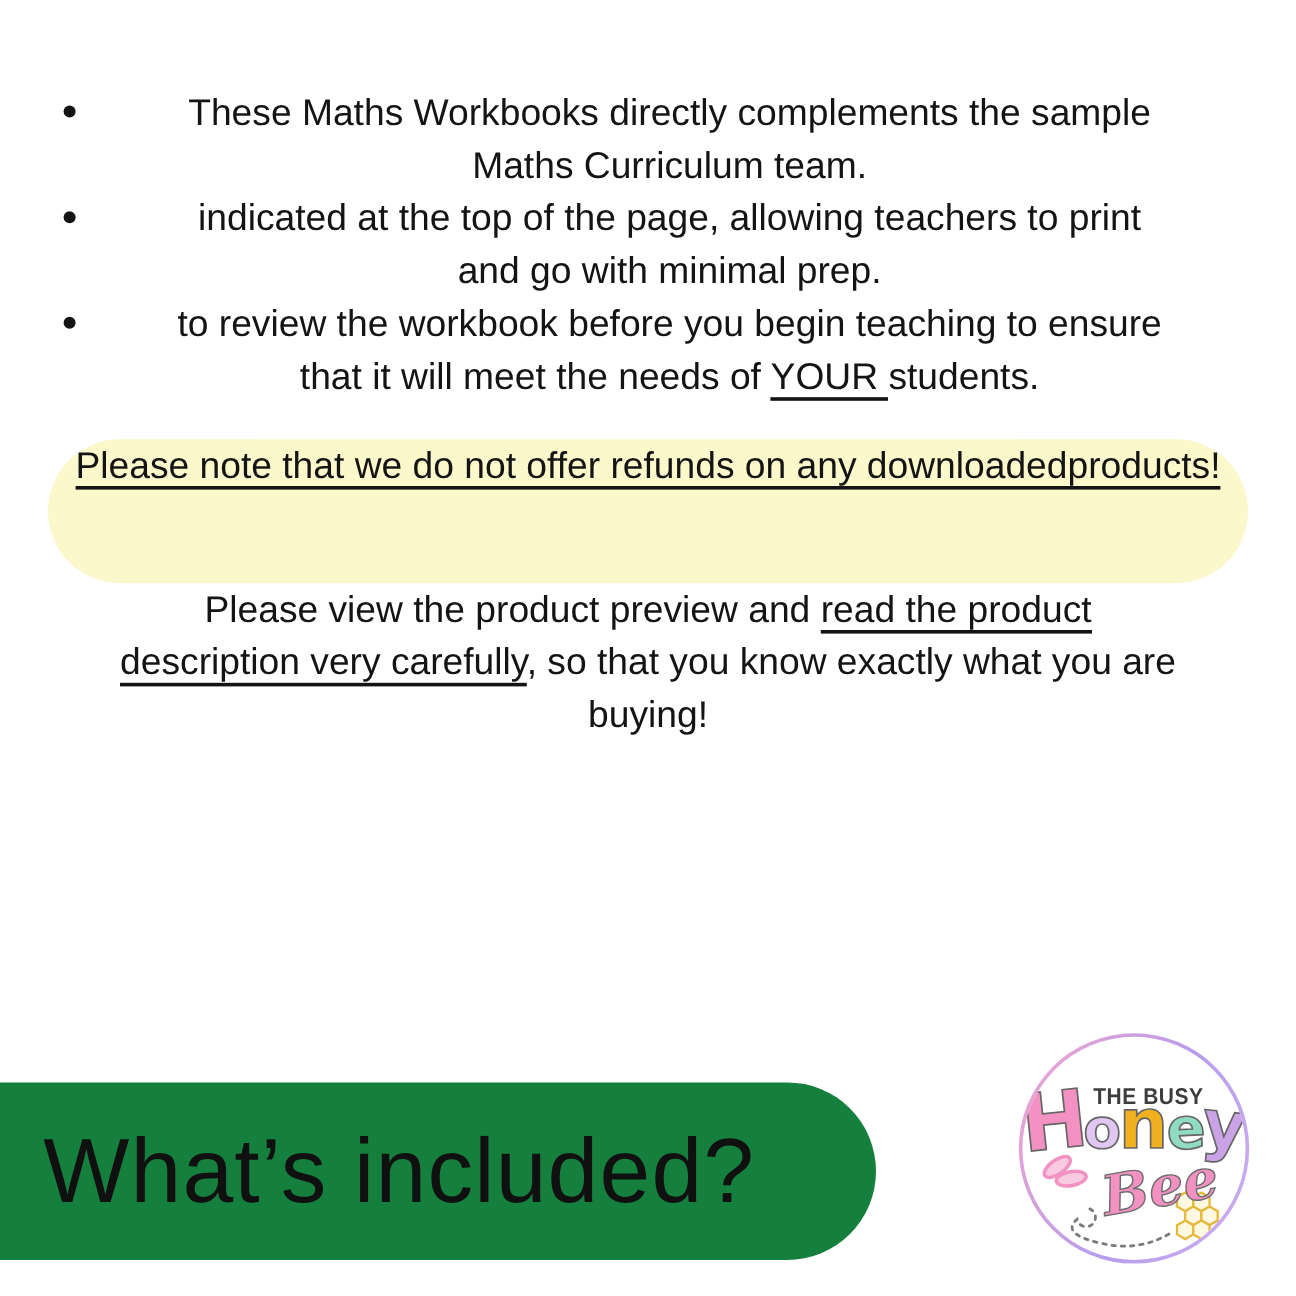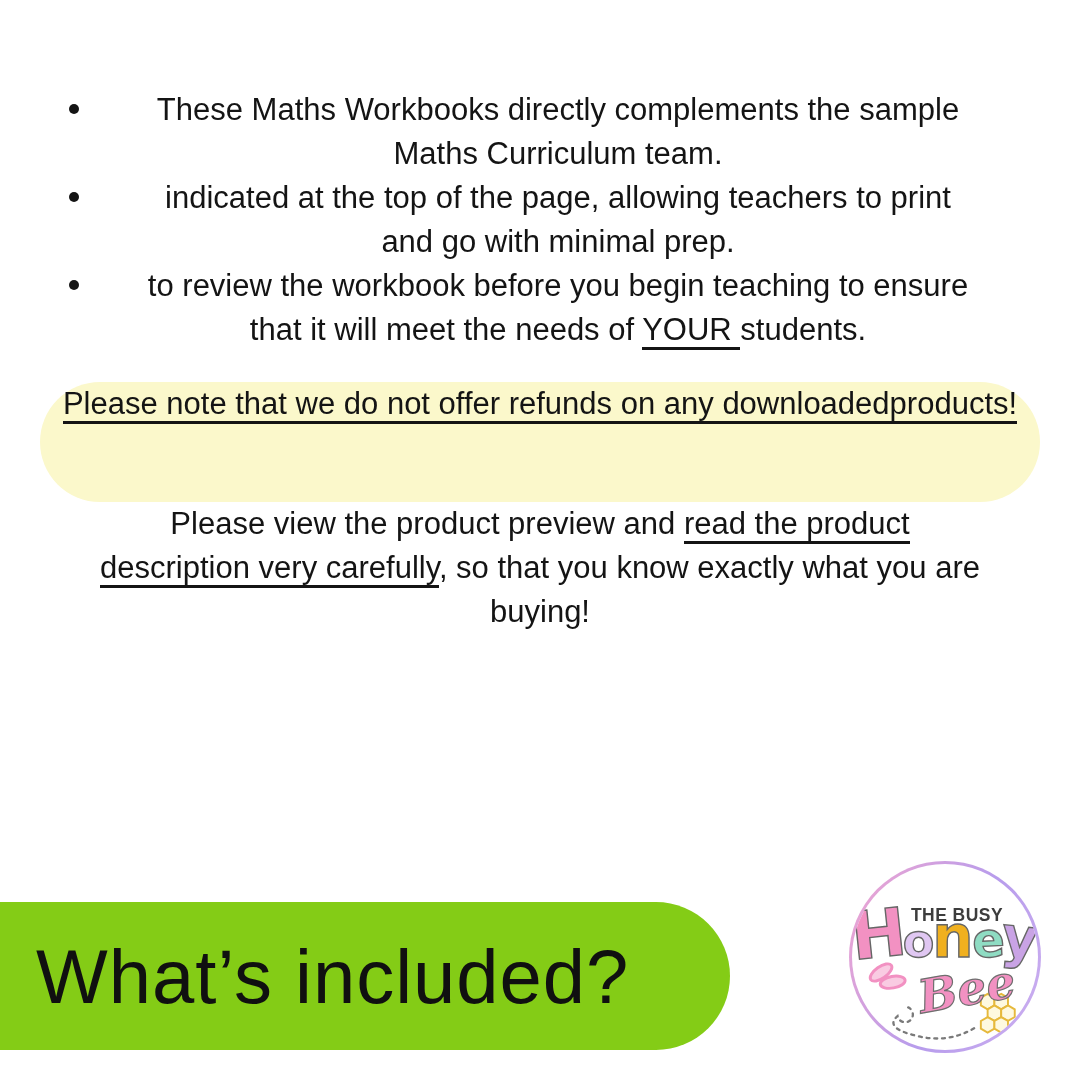--- a/index.html
+++ b/index.html
@@ -1,29 +1,29 @@
 <!DOCTYPE html>
 <html><head>
 <meta charset="utf-8">
 <style>
   html,body{margin:0;padding:0;background:#ffffff;}
   .page{position:relative;width:1080px;height:1080px;background:#ffffff;overflow:hidden;
         font-family:"Liberation Sans",sans-serif;color:#141414;}
   .content{position:absolute;left:40px;top:72px;width:1000px;}
-  ul.bullets{list-style:none;margin:16px;padding:0;}
+  ul.bullets{list-style:none;margin:0;padding:0;}
   .bullet-item{display:flex;align-items:flex-start;}
   .dotcol{flex:0 0 36px;padding-top:16px;}
   .dotcol i{display:block;width:10px;height:10px;border-radius:50%;background:#141414;margin-left:13px;}
   .btext{flex:1;text-align:center;}
   .tline{font-size:31px;line-height:44px;white-space:pre-wrap;}
   .u{border-bottom:3px solid #141414;text-align:center;}
   .note-pill{margin-top:30px;height:120px;background:#FBF8CB;border-radius:60px;
              display:flex;flex-direction:row;justify-content:center;text-align:center;}
   .para{text-align:center;}
-  .banner{position:absolute;left:0;top:902px;width:730px;height:148px;background:#84cc16;
+  .banner{position:absolute;left:0;top:902px;width:730px;height:148px;background:#15803d;
           border-radius:0 74px 74px 0;display:flex;align-items:center;}
   .banner-title{font-size:76px;padding-left:36px;letter-spacing:1px;color:#101010;}
   
   .logo{position:absolute;left:849px;top:861px;width:192px;height:192px;border-radius:50%;
         background:linear-gradient(115deg,#F2A6CF,#B79CEC 55%,#CDB0F0);}
   .logo-inner{position:absolute;inset:3px;border-radius:50%;background:#ffffff;overflow:hidden;}
   .logo-deco{position:absolute;inset:0;width:100%;height:100%;}
   .thebusy{position:absolute;top:40px;left:12px;width:100%;text-align:center;font-weight:bold;
            font-size:19px;color:#3d3d3d;letter-spacing:.5px;transform:scaleX(.92);}
   .honey{position:absolute;top:38px;left:0;width:100%;height:86px;display:flex;justify-content:center;

